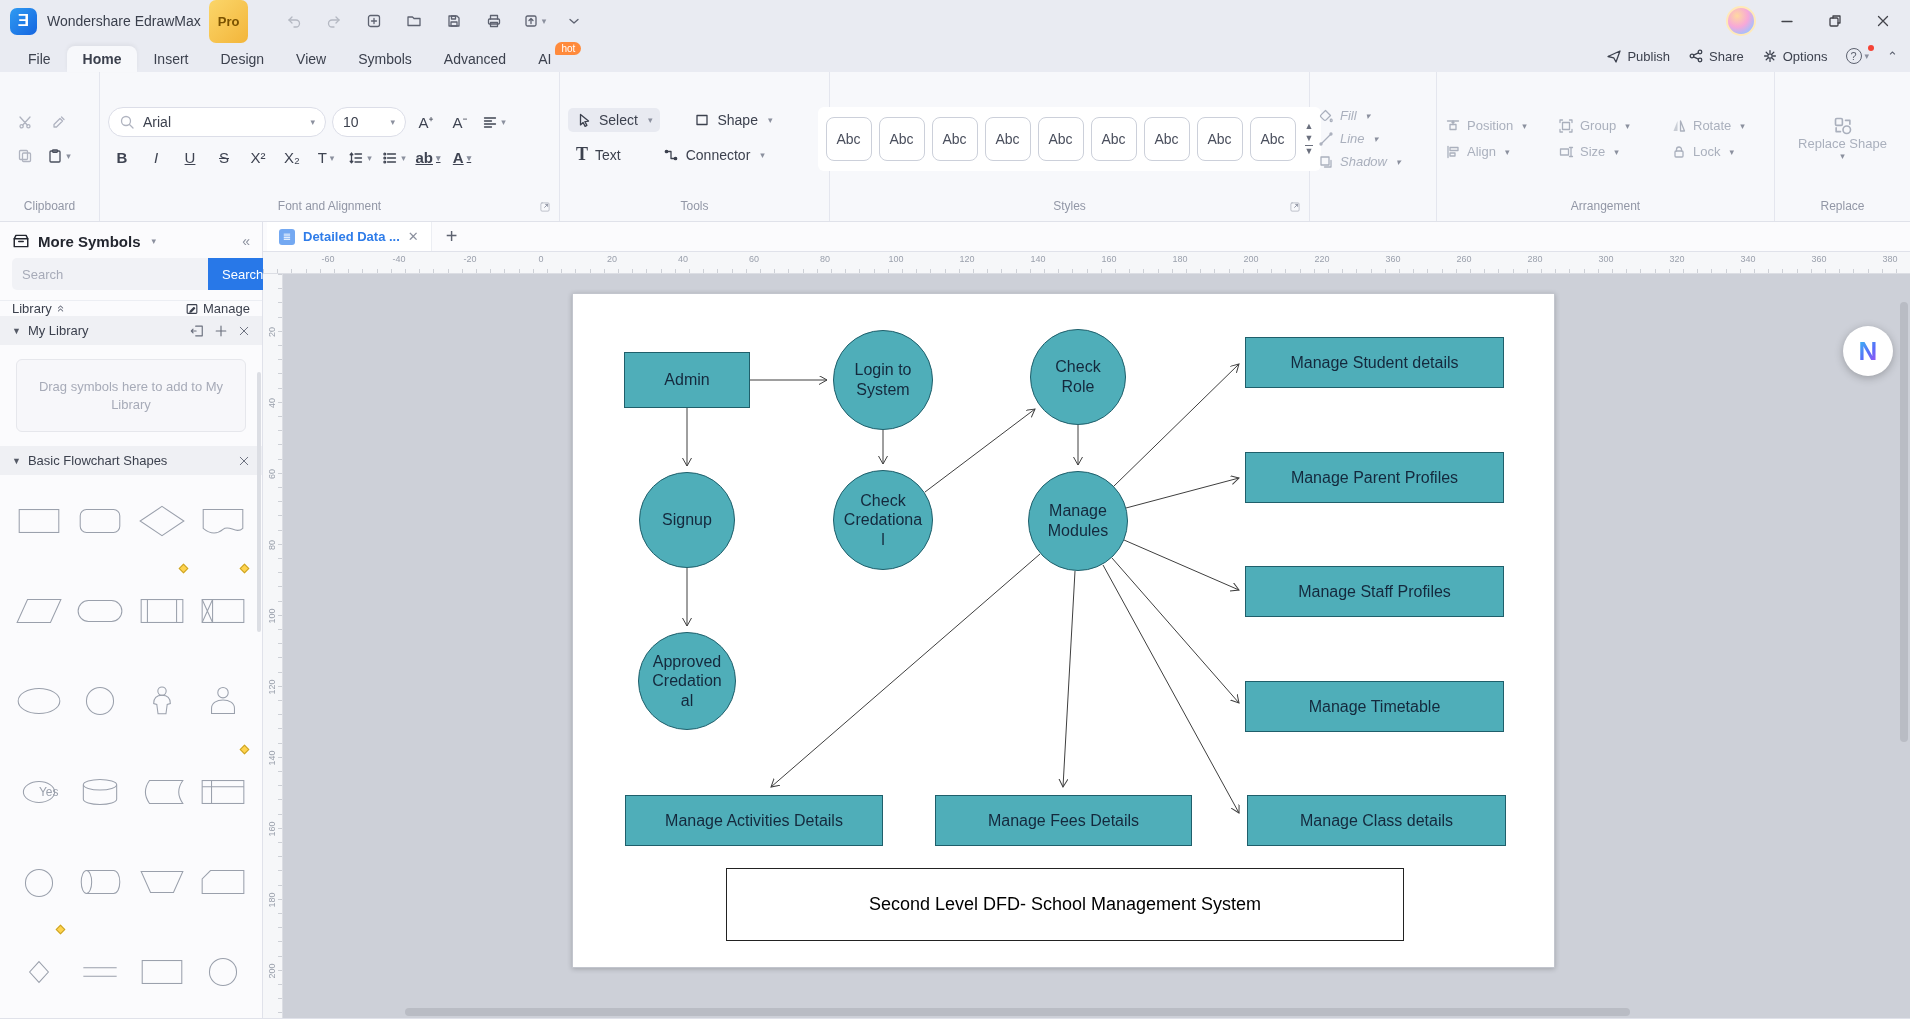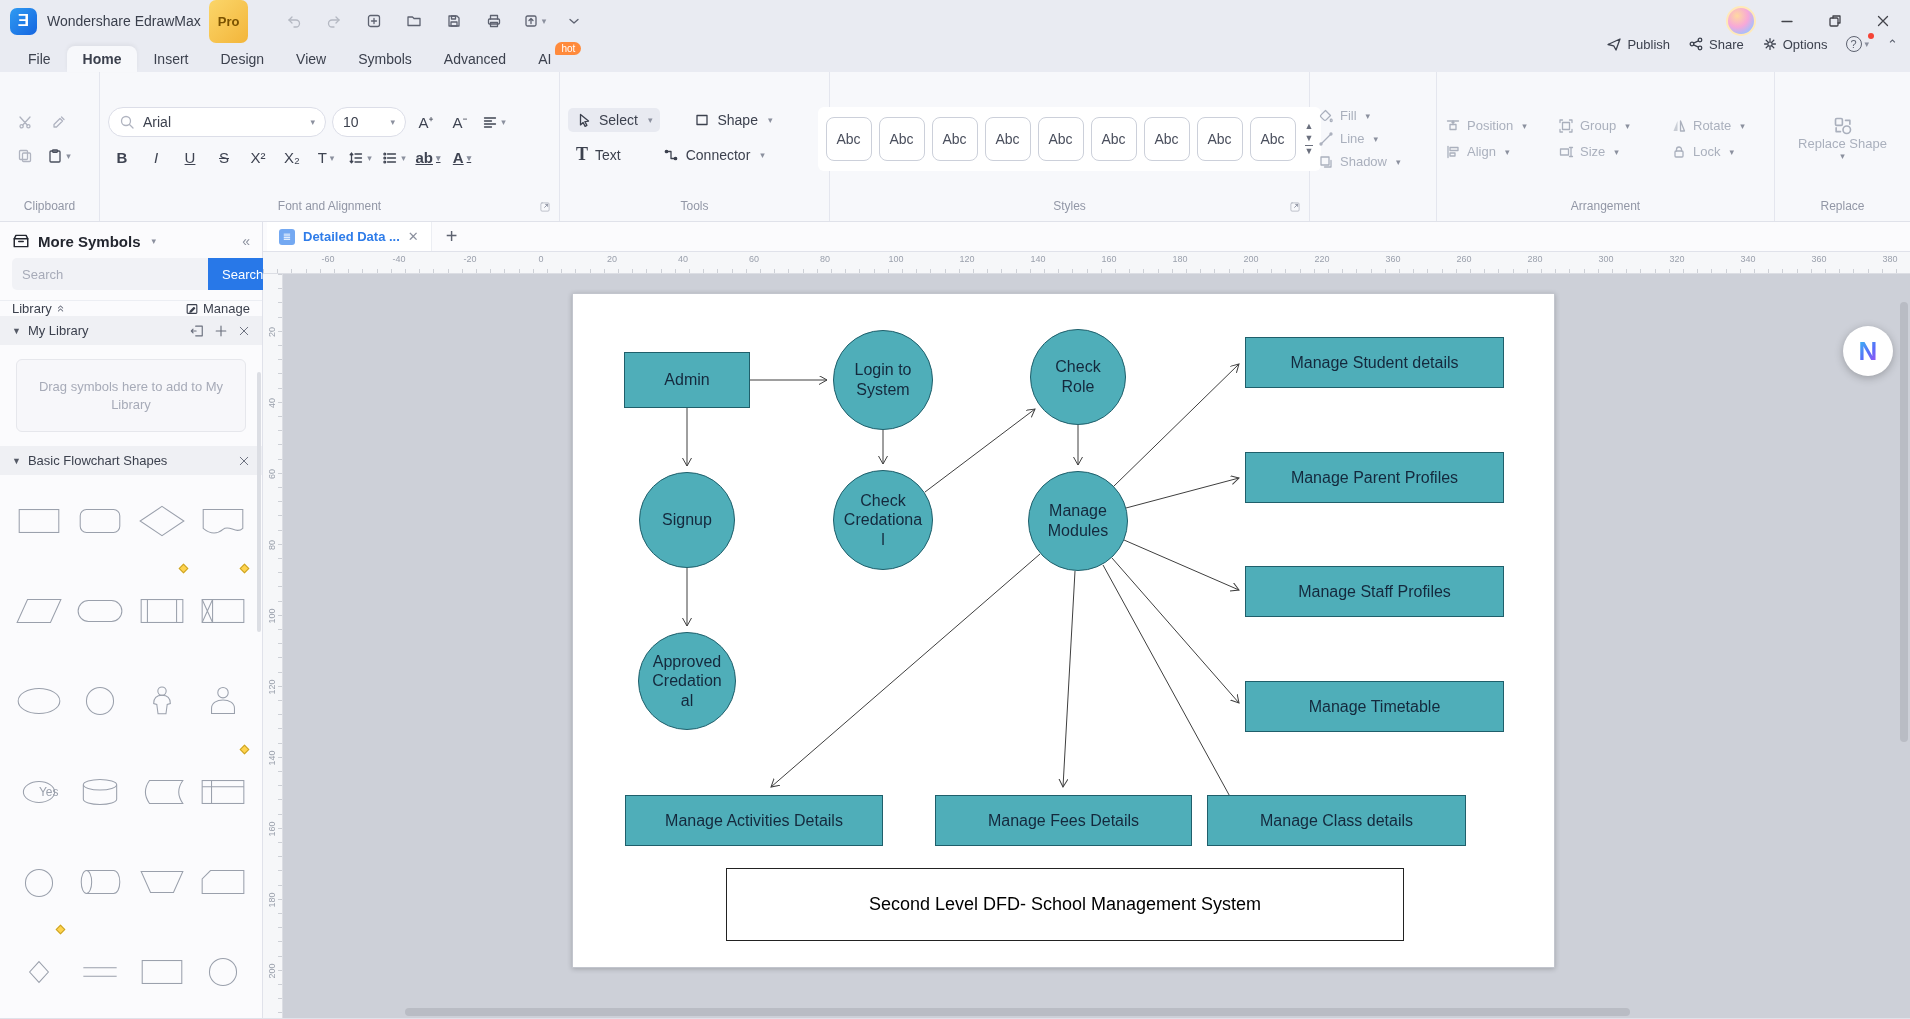--- a/index.html
+++ b/index.html
@@ -14,21 +14,21 @@
   .qbtn{width:30px;height:28px;display:flex;align-items:center;justify-content:center;color:#5d6270;margin:0 5px;border-radius:4px;}
   .qbtn.dim{color:#b4b8c2;}
   .tb-right{margin-left:auto;display:flex;align-items:center;gap:14px;}
   .avatar{width:30px;height:30px;border-radius:50%;background:radial-gradient(circle at 35% 30%,#ffd9a0,#f7a8d8 45%,#9fc1ff 80%);border:2px solid #ffe9b8;}
   .winbtn{width:34px;height:30px;display:flex;align-items:center;justify-content:center;color:#42434a;}
   
   .menubar{height:30px;display:flex;align-items:flex-end;padding:0 12px;background:#e9ebf2;}
   .menu-tab{padding:5px 16px;font-size:14px;color:#3c414e;position:relative;border-radius:8px 8px 0 0;cursor:default;}
   .menu-tab.active{background:#f7f8fb;font-weight:bold;box-shadow:0 -2px 4px rgba(0,0,0,.05);}
   .hot{position:absolute;top:-4px;right:-14px;background:#ff8a3c;color:#fff;font-size:10px;padding:1px 6px;border-radius:8px 8px 8px 2px;}
-  .mb-right{margin-left:auto;display:flex;align-items:center;gap:18px;font-size:13px;color:#3c414e;padding-bottom:20px;}
+  .mb-right{margin-left:auto;display:flex;align-items:center;gap:18px;font-size:13px;color:#3c414e;padding-bottom:8px;}
   .mb-act{display:flex;align-items:center;gap:5px;}
   .help-wrap{position:relative;display:flex;align-items:center;}
   .help-c{width:16px;height:16px;border:1.2px solid #5d6270;border-radius:50%;font-size:11px;display:flex;align-items:center;justify-content:center;color:#5d6270;}
   .red-dot{position:absolute;top:-3px;right:-5px;width:6px;height:6px;border-radius:50%;background:#f54336;}
   
   .ribbon{background:#f7f8fb;border-bottom:1px solid #e0e2ea;display:flex;height:150px;}
   .rgroup{border-right:1px solid #e4e6ee;display:flex;flex-direction:column;padding-top:10px;}
   .g-body{flex:1;display:flex;flex-direction:column;justify-content:center;gap:8px;padding:0 8px;}
   .g-label{height:26px;font-size:12px;color:#9297a6;text-align:center;line-height:22px;position:relative;}
   .launcher{position:absolute;right:8px;top:3px;color:#9297a6;}
@@ -386,21 +386,21 @@
           </div>
       </div>
     </div>
     <div class="g-label" style="width:100%"><span>Styles</span><span class="launcher"><svg class="ic" style="width:12px;height:12px" viewBox="0 0 16 16">
             <rect x="2.5" y="2.5" width="11" height="11" rx="1.5" opacity=".55"></rect>
             <path d="M11.5 4.5l-4 4M11.5 4.5H8.8M11.5 4.5v2.7"></path>
           </svg></span></div>
   </div>
 
   <div class="rgroup" style="width:127px;">
-    <div class="g-body" style="gap:7px;">
+    <div class="g-body" style="gap:7px;font-style:italic;">
       <span class="fx">
           <svg class="ic" viewBox="0 0 16 16">
             <path d="M7.5 2.5l5 5-4.4 4.4a1.5 1.5 0 0 1-2.2 0L3 9.1a1.5 1.5 0 0 1 0-2.2z"></path>
             <path d="M13.6 11.2c.9 1.2.6 2.3-.4 2.3s-1.3-1.1-.4-2.3z"></path>
           </svg>
           <span>Fill</span>
           <span class="caret">▾</span>
         </span>
       <span class="fx">
           <svg class="ic" viewBox="0 0 16 16">
@@ -781,21 +781,21 @@
           </div>
           <div class="node " style="left: 982px; top: 178px; width: 259px; height: 51px; background: rgb(79, 174, 185); border: 1.4px solid rgb(31, 95, 107); color: rgb(20, 41, 61); font-size: 16px;">
             <span class="lab" style="width: 251px;">Manage Parent Profiles</span>
           </div>
           <div class="node " style="left: 982px; top: 292px; width: 259px; height: 51px; background: rgb(79, 174, 185); border: 1.4px solid rgb(31, 95, 107); color: rgb(20, 41, 61); font-size: 16px;">
             <span class="lab" style="width: 251px;">Manage Staff Profiles</span>
           </div>
           <div class="node " style="left: 982px; top: 407px; width: 259px; height: 51px; background: rgb(79, 174, 185); border: 1.4px solid rgb(31, 95, 107); color: rgb(20, 41, 61); font-size: 16px;">
             <span class="lab" style="width: 251px;">Manage Timetable</span>
           </div>
-          <div class="node " style="left: 944px; top: 521px; width: 259px; height: 51px; background: rgb(79, 174, 185); border: 1.4px solid rgb(31, 95, 107); color: rgb(20, 41, 61); font-size: 16px;">
+          <div class="node " style="left: 984px; top: 521px; width: 259px; height: 51px; background: rgb(79, 174, 185); border: 1.4px solid rgb(31, 95, 107); color: rgb(20, 41, 61); font-size: 16px;">
             <span class="lab" style="width: 251px;">Manage Class details</span>
           </div>
           <div class="node " style="left: 362px; top: 521px; width: 258px; height: 51px; background: rgb(79, 174, 185); border: 1.4px solid rgb(31, 95, 107); color: rgb(20, 41, 61); font-size: 16px;">
             <span class="lab" style="width: 250px;">Manage Activities Details</span>
           </div>
           <div class="node " style="left: 672px; top: 521px; width: 257px; height: 51px; background: rgb(79, 174, 185); border: 1.4px solid rgb(31, 95, 107); color: rgb(20, 41, 61); font-size: 16px;">
             <span class="lab" style="width: 249px;">Manage Fees Details</span>
           </div>
           <div class="node " style="left: 463px; top: 594px; width: 678px; height: 73px; background: rgb(255, 255, 255); border: 1px solid rgb(34, 34, 34); color: rgb(0, 0, 0); font-size: 18px;">
             <span class="lab" style="width: 670px;">Second Level DFD- School Management System</span>

